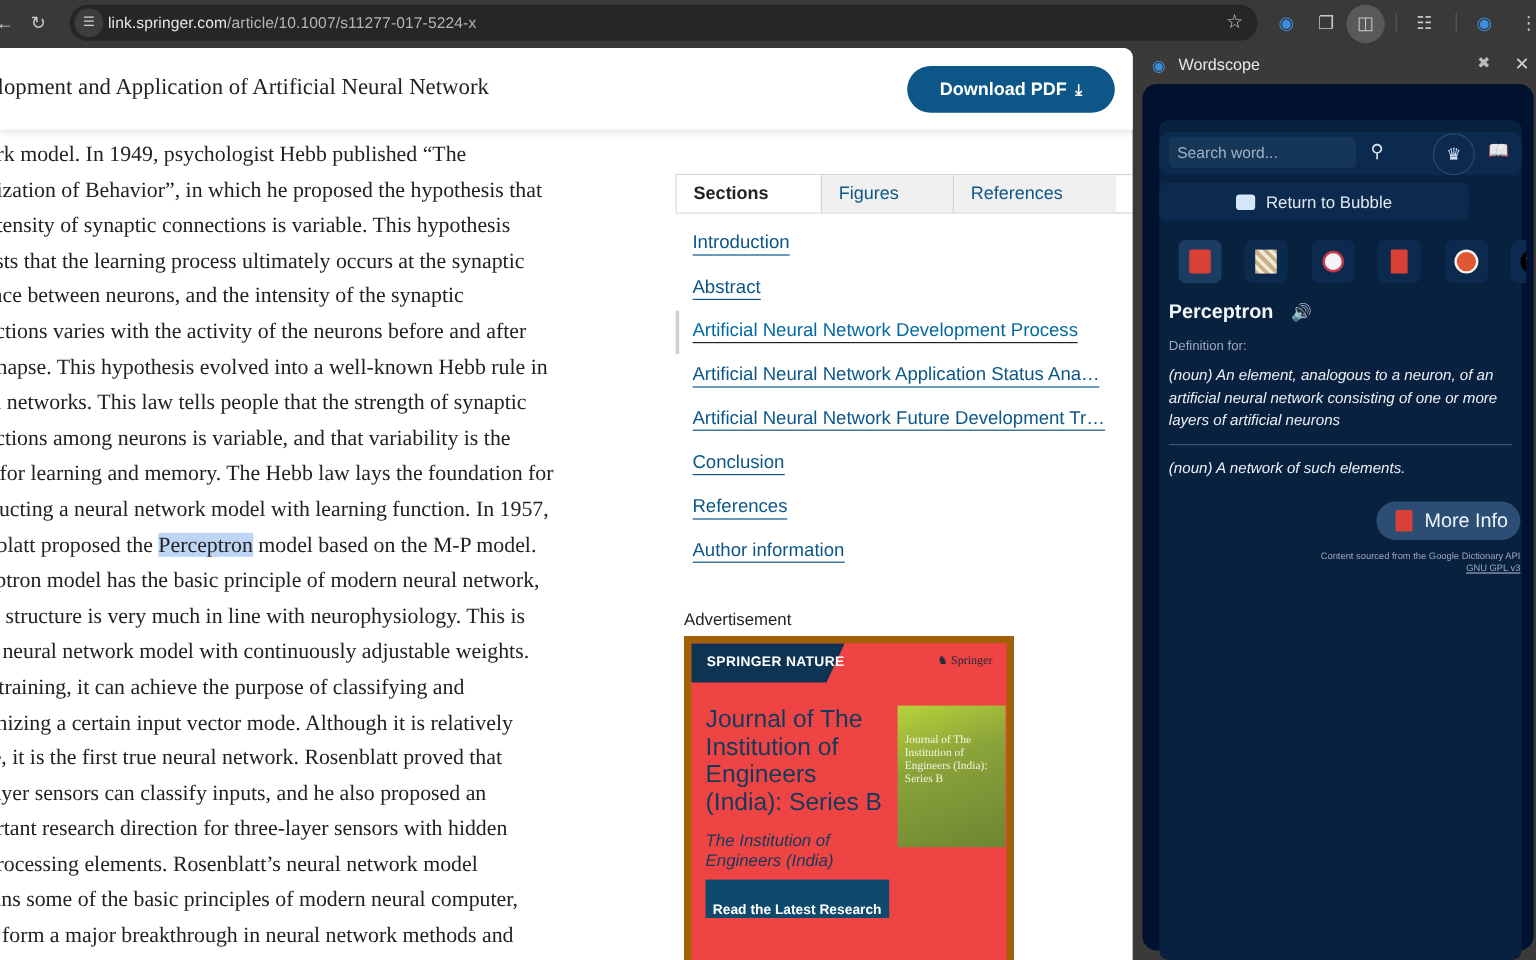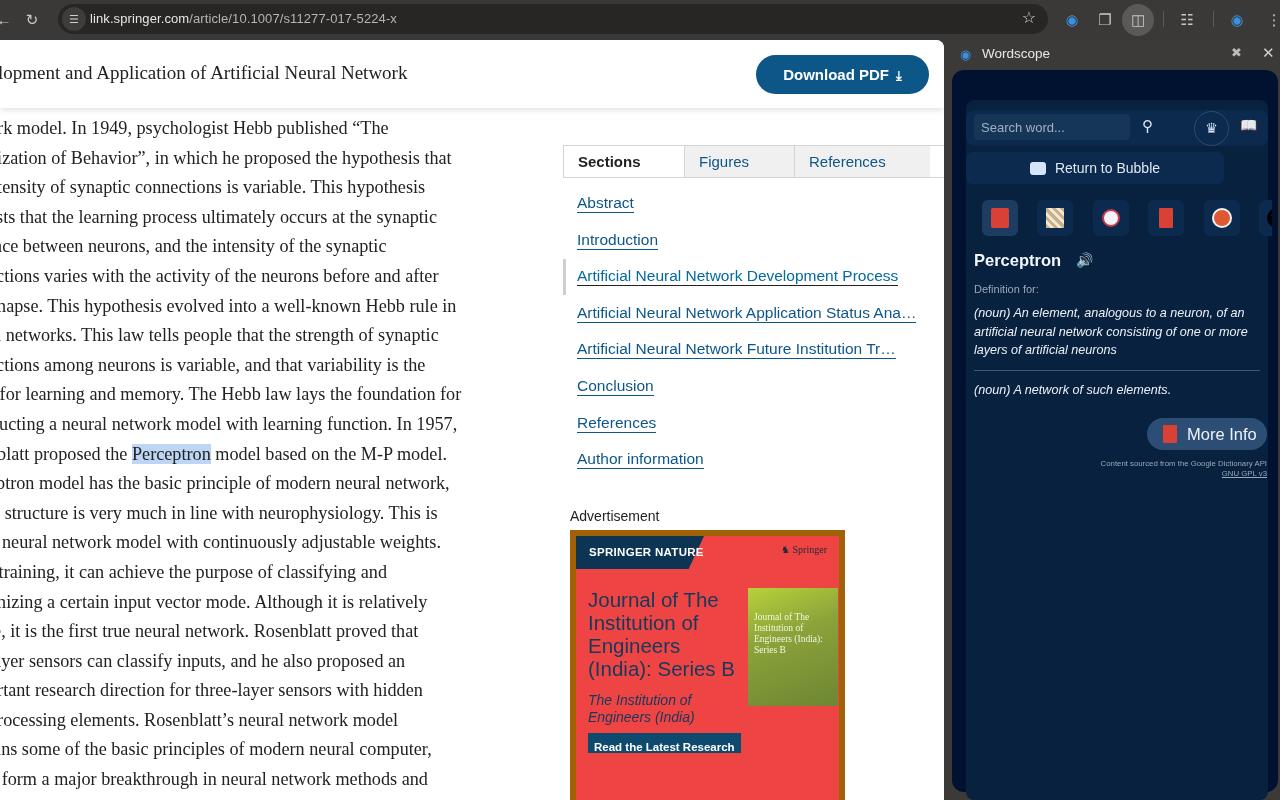--- a/index.html
+++ b/index.html
@@ -36,21 +36,21 @@
   .toc-item.current span { color: #0369a1; border-bottom-color: #222; }
   .toc-bar { position: absolute; left: 563px; top: 219px; width: 3px; height: 36px; background: #cfcfcf; }
 
   .ad-label { position: absolute; left: 570px; top: 468px; font-size: 14px; color: #222; }
   .ad { position: absolute; left: 570px; top: 490px; width: 275px; height: 279px; background: #ef4444; border: 6px solid #a16207; overflow: hidden; }
   .ad-brandbar { position: absolute; left: 0; top: 0; width: 128px; height: 33px; background: #0e3453; clip-path: polygon(0 0,100% 0,88% 100%,0 100%); }
   .ad-brand { position: absolute; left: 13px; top: 10px; font-size: 11.5px; font-weight: bold; color: #fff; letter-spacing: 0.3px; }
   .ad-springer { position: absolute; right: 12px; top: 8px; font-family: "Liberation Serif", serif; font-size: 10px; color: #1a2b3a; }
   .ad-title { position: absolute; left: 12px; top: 52px; width: 160px; font-size: 20.5px; line-height: 23px; color: #143a5b; }
   .ad-sub { position: absolute; left: 12px; top: 156px; width: 150px; font-size: 14px; line-height: 17px; font-style: italic; color: #143a5b; }
-  .ad-cta { position: absolute; left: 12px; top: 197px; padding: 4px 6px; height: 20px; line-height: 20px; background: #0e4a6e; color: #fff; font-size: 11.5px; font-weight: bold; }
+  .ad-cta { position: absolute; left: 12px; top: 197px; padding: 16px 6px; height: 20px; line-height: 20px; background: #0e4a6e; color: #fff; font-size: 11.5px; font-weight: bold; }
   .ad-cover { position: absolute; left: 172px; top: 52px; width: 90px; height: 118px; background: linear-gradient(160deg,#b8d23a 0%,#8aa33a 40%,#6d8632 100%); padding: 6px; }
   .ad-cover .ct { font-family: "Liberation Serif", serif; font-size: 9.5px; line-height: 11px; color: #f5f5e0; margin-top: 18px; }
 
   
   .panel { position: absolute; left: 944px; top: 40px; width: 336px; height: 760px; background: #3b3a38; }
   .panel-head-logo { position: absolute; left: 16px; top: 7px; color: #3c8fe0; font-size: 13px; }
   .panel-title { position: absolute; left: 38px; top: 6px; font-size: 13.5px; color: #e8e8e8; }
   .panel-pin { position: absolute; left: 287px; top: 5px; color: #bcbcbc; font-size: 13px; }
   .panel-close { position: absolute; left: 318px; top: 4px; color: #d0d0d0; font-size: 15px; }
   .ws-frame { position: absolute; left: 8px; top: 30px; width: 326px; height: 722px; background: #001230; border-radius: 12px; }
@@ -137,25 +137,25 @@
       <div class="ln"></div>
     </div>
 
   <div class="tabs">
     <div class="tab active" style="width:120px;">Sections</div>
     <div class="tab" style="width:110px;">Figures</div>
     <div class="tab" style="width:136px;">References</div>
   </div>
   <div class="toc-bar"></div>
   <div class="toc">
+    <div class="toc-item"><span>Introduction</span></div>
     <div class="toc-item"><span>Abstract</span></div>
-    <div class="toc-item"><span>Introduction</span></div>
     <div class="toc-item current"><span>Artificial Neural Network Development Process</span></div>
     <div class="toc-item"><span>Artificial Neural Network Application Status Ana…</span></div>
-    <div class="toc-item"><span>Artificial Neural Network Future Institution Tr…</span></div>
+    <div class="toc-item"><span>Artificial Neural Network Future Development Tr…</span></div>
     <div class="toc-item"><span>Conclusion</span></div>
     <div class="toc-item"><span>References</span></div>
     <div class="toc-item"><span>Author information</span></div>
   </div>
 
   <div class="ad-label">Advertisement</div>
   <div class="ad">
     <div class="ad-brandbar"></div>
     <div class="ad-brand">SPRINGER NATURE</div>
     <div class="ad-springer"><span>♞</span> <span>Springer</span></div>

